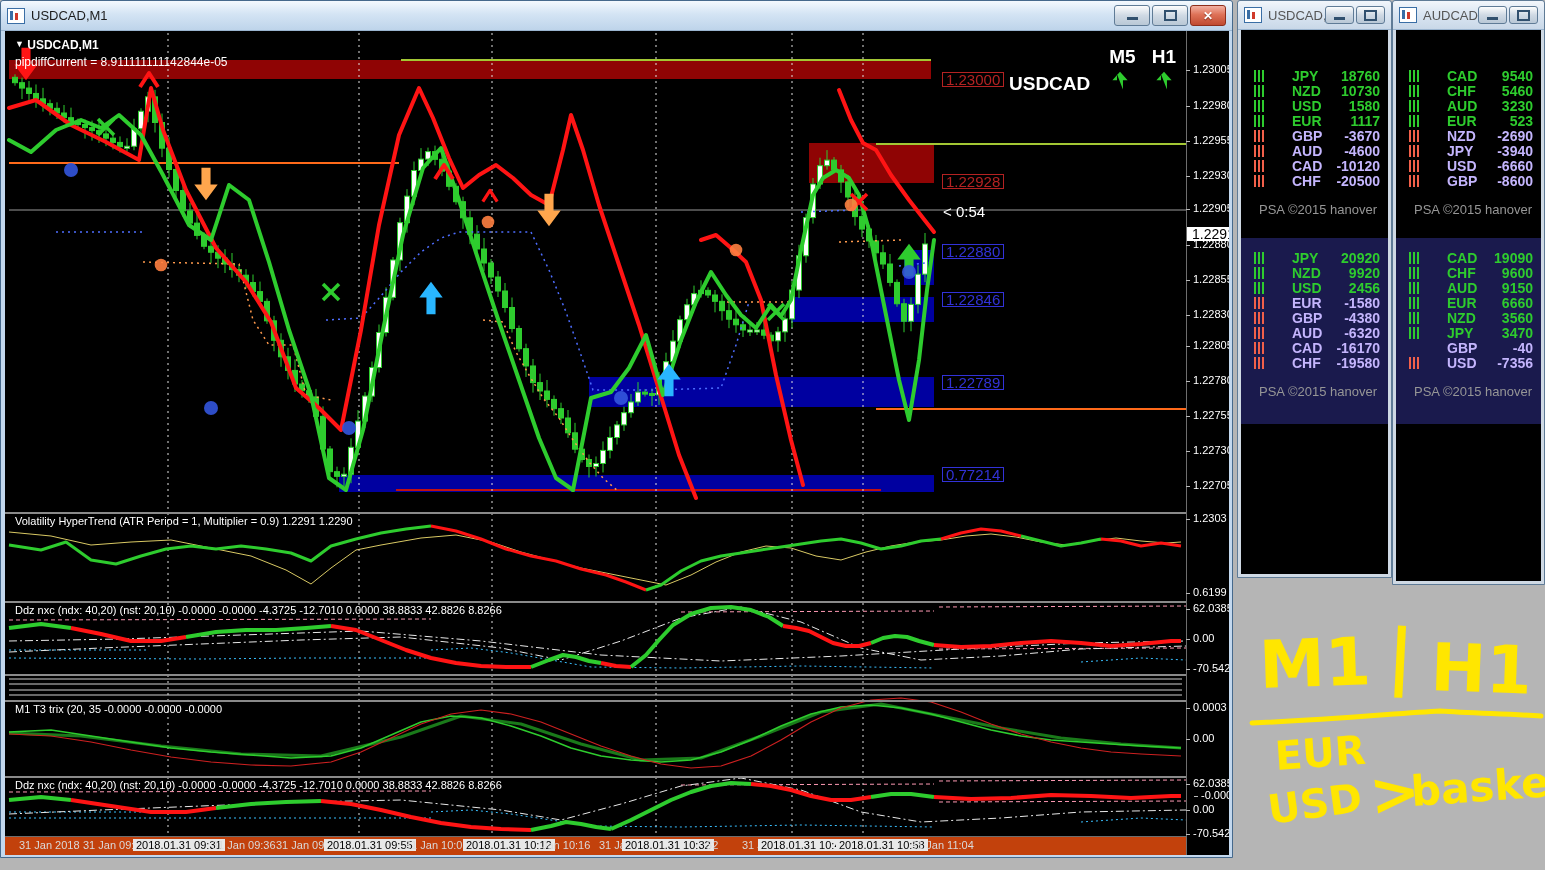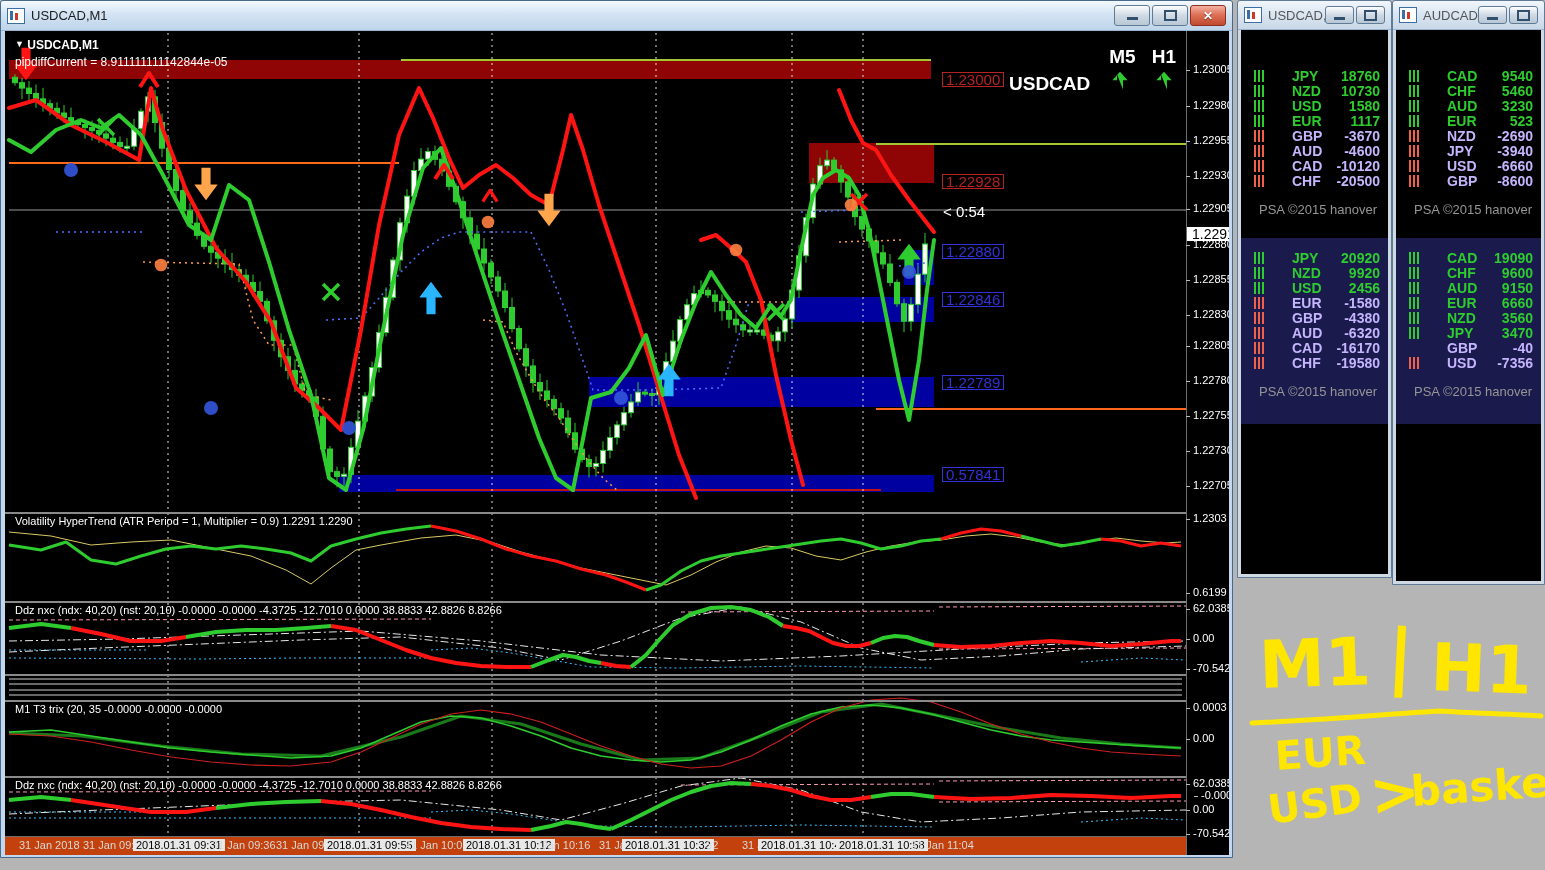--- a/index.html
+++ b/index.html
@@ -545,21 +545,21 @@
       </div>
   <div class="ind-label" style="top: 484px;">Volatility HyperTrend (ATR Period = 1, Multiplier = 0.9) 1.2291 1.2290</div>
       <div class="ind-label" style="top: 573px;">Ddz nxc (ndx: 40,20) (nst: 20,10) -0.0000 -0.0000 -4.3725 -12.7010 0.0000 38.8833 42.8826 8.8266</div>
       <div class="ind-label" style="top: 672px;">M1 T3 trix (20, 35 -0.0000 -0.0000 -0.0000</div>
       <div class="ind-label" style="top: 748px;">Ddz nxc (ndx: 40,20) (nst: 20,10) -0.0000 -0.0000 -4.3725 -12.7010 0.0000 38.8833 42.8826 8.8266</div>
       <div class="ptag" style="top: 41px; color: rgb(180, 34, 34); border-color: rgb(180, 34, 34);">1.23000</div>
       <div class="ptag" style="top: 143px; color: rgb(180, 34, 34); border-color: rgb(180, 34, 34);">1.22928</div>
       <div class="ptag" style="top: 213px; color: rgb(50, 50, 216); border-color: rgb(50, 50, 216);">1.22880</div>
       <div class="ptag" style="top: 261px; color: rgb(50, 50, 216); border-color: rgb(50, 50, 216);">1.22846</div>
       <div class="ptag" style="top: 344px; color: rgb(50, 50, 216); border-color: rgb(50, 50, 216);">1.22789</div>
-      <div class="ptag" style="top: 436px; color: rgb(50, 50, 216); border-color: rgb(50, 50, 216);">0.57841</div>
+      <div class="ptag" style="top: 436px; color: rgb(50, 50, 216); border-color: rgb(50, 50, 216);">0.77214</div>
     </div>
 </div>
 
 <div id="panels-root">
     <div class="pwin abs" style="left: 1237px; width: 155px; height: 578px;">
       <div class="titlebar">
         <span class="chart-ico"></span>
         <span class="wtitle">USDCAD,M1</span>
         <div class="winbtns">
           <div class="wbtn small">

